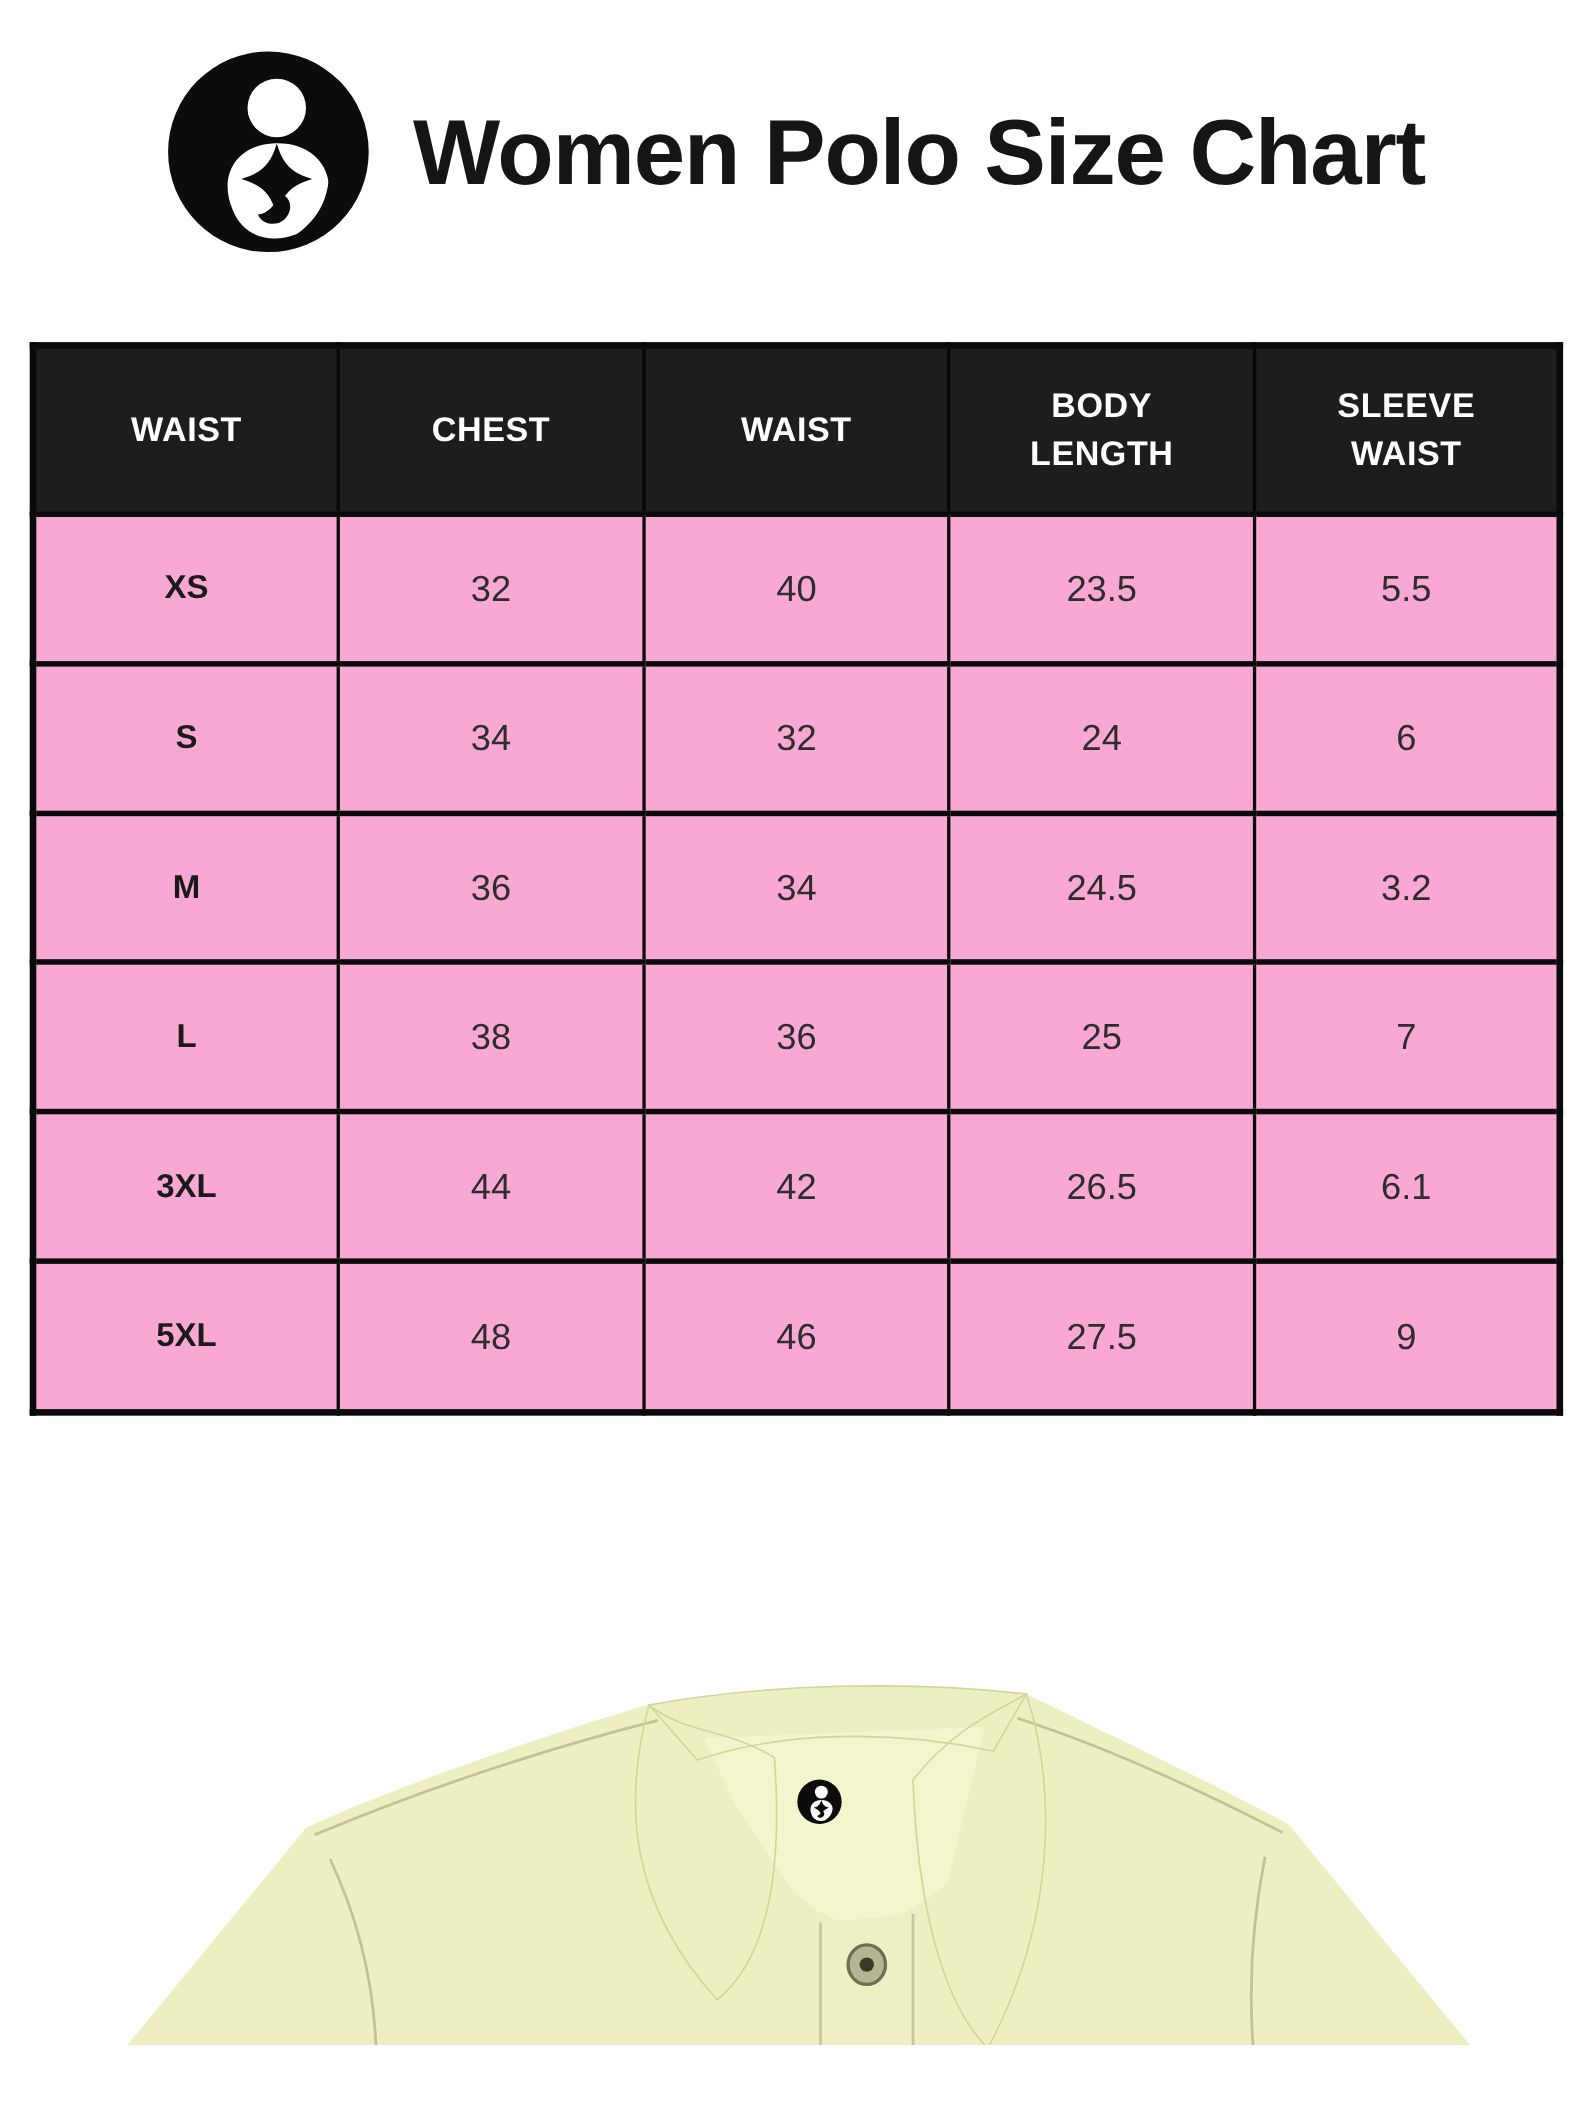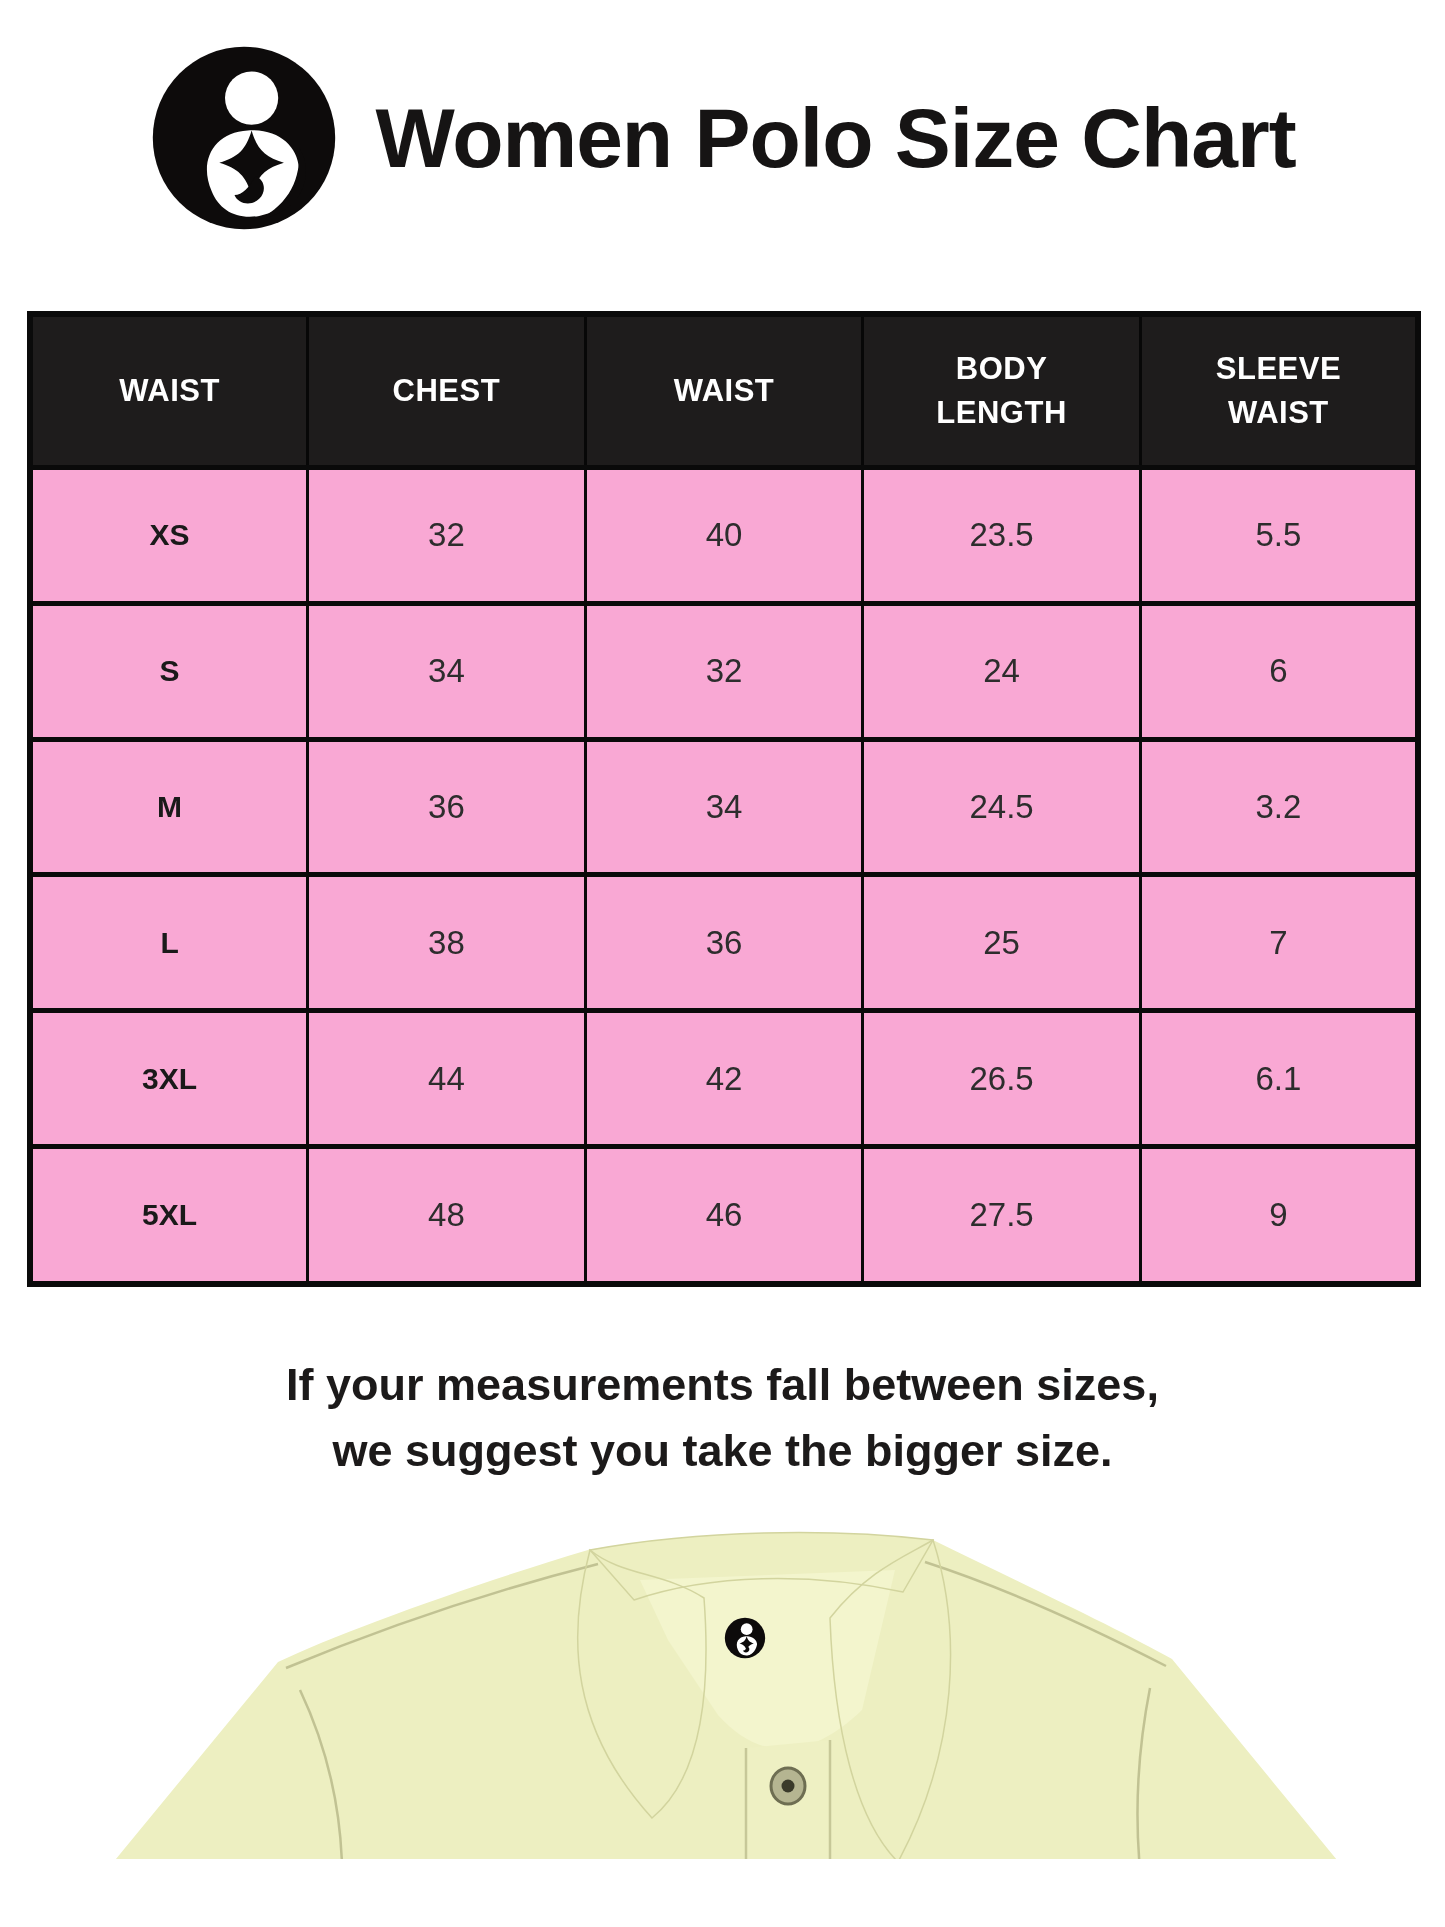--- a/index.html
+++ b/index.html
@@ -133,24 +133,20 @@
       <tr>
         <td class="size-col">5XL</td>
         <td>48</td>
         <td>46</td>
         <td>27.5</td>
         <td>9</td>
       </tr>
     </tbody>
   </table>
 
-  <div class="note">
-    <div>If your measurements fall between sizes,</div>
-    <div>we suggest you take the bigger size.</div>
-  </div>
 
   <div class="shirt-wrap">
     <svg width="1445" height="407" viewBox="0 0 1445 407">
       <defs>
         <pattern id="pique" width="7" height="7" patternTransform="rotate(45)">
           <rect width="7" height="7" fill="#e6e8b2"></rect>
           <line x1="1" y1="0" x2="1" y2="7" stroke="#f3f5cf" stroke-width="2"></line>
         </pattern>
         <pattern id="fabric" width="6" height="6" patternTransform="rotate(45)">
           <rect width="6" height="6" fill="none"></rect>

